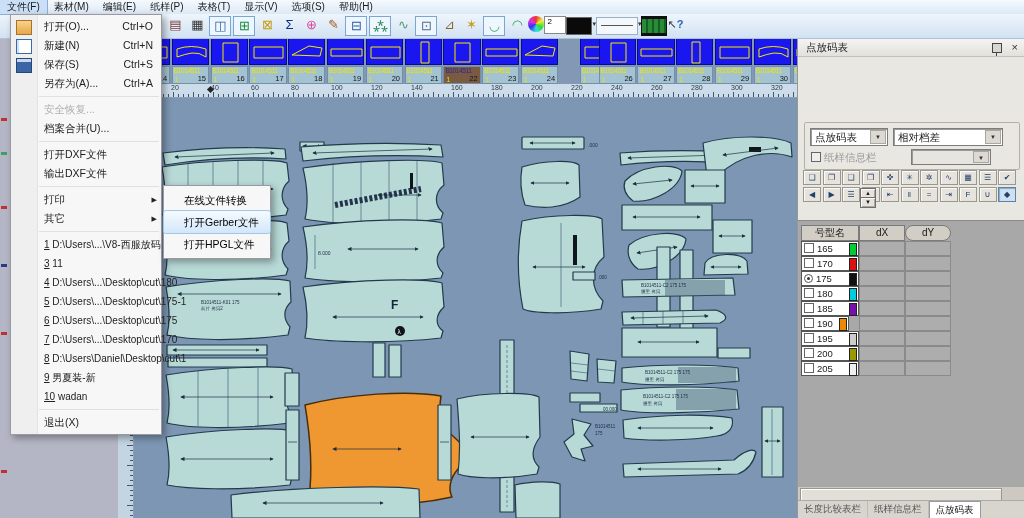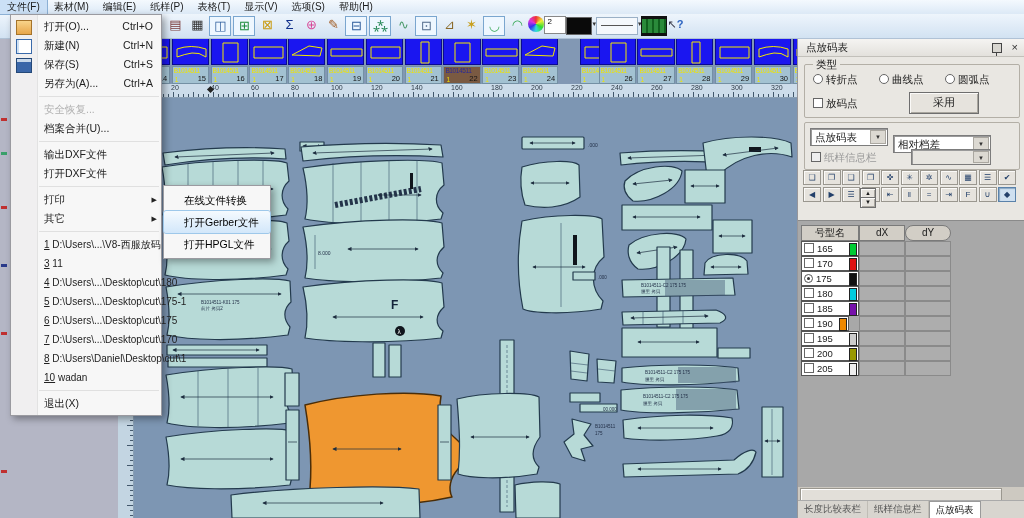--- a/index.html
+++ b/index.html
@@ -701,32 +701,24 @@
     <line class="arr" x1="130" y1="406" x2="250" y2="406" marker-start="url(#as)" marker-end="url(#ae)"></line>
     <path class="pp" d="M382,388 C398,384 420,384 427,387 L427,421 L383,421 Z"></path>
   </svg>
   </div>
 
   <div class="rpanel abs">
     <div class="rp-title"><span>点放码表</span></div>
     <span class="pin"></span>
     <span class="rp-x">×</span>
 
-    <div class="grp" style="left:6px;top:26px;width:214px;height:52px">
-      <span class="grp-lab">类型</span>
-      <span style="position:absolute;left:8px;top:8px"><span class="radio"></span><span>转折点</span></span>
-      <span style="position:absolute;left:74px;top:8px"><span class="radio"></span><span>曲线点</span></span>
-      <span style="position:absolute;left:140px;top:8px"><span class="radio"></span><span>圆弧点</span></span>
-      <span style="position:absolute;left:8px;top:32px"><span class="chk"></span><span>放码点</span></span>
-      <div class="btn" style="left:104px;top:27px;width:68px;height:20px;line-height:19px">采用</div>
-    </div>
 
     <div class="grp" style="left:6px;top:84px;width:214px;height:46px">
       <div class="dd" style="left:5px;top:5px;width:78px;height:18px"><span>点放码表</span><span class="car">▼</span></div>
-      <div class="dd" style="left:88px;top:12px;width:98px;height:18px"><span>相对档差</span><span class="car">▼</span></div>
+      <div class="dd" style="left:88px;top:5px;width:110px;height:18px"><span>相对档差</span><span class="car">▼</span></div>
       <span style="position:absolute;left:6px;top:28px;color:#9a9a9a"><span class="chk" style="background:#eee"></span><span>纸样信息栏</span></span>
       <div class="dd gray" style="left:106px;top:26px;width:80px;height:16px">
           <span class="car">▼</span>
         </div>
     </div>
 
     <div id="minirow1" style="position: absolute;">
         <div class="mini" style="left: 5px; top: 132px;">❏</div>
         <div class="mini" style="left: 24.5px; top: 132px;">❐</div>
         <div class="mini" style="left: 44px; top: 132px;">❑</div>
@@ -800,33 +792,34 @@
 
   <div class="menu abs" id="filemenu">
       <div class="mitem"><span class="mico ico-open"></span><span>打开(O)...</span><span class="sc">Ctrl+O</span></div>
       <div class="mitem"><span class="mico ico-new"></span><span>新建(N)</span><span class="sc">Ctrl+N</span></div>
       <div class="mitem"><span class="mico ico-save"></span><span>保存(S)</span><span class="sc">Ctrl+S</span></div>
       <div class="mitem"><span>另存为(A)...</span><span class="sc">Ctrl+A</span></div>
       <div class="msep"></div>
       <div class="mitem disabled"><span>安全恢复...</span></div>
       <div class="mitem"><span>档案合并(U)...</span></div>
       <div class="msep"></div>
+      <div class="mitem"><span>打开DXF文件</span></div>
       <div class="mitem"><span>输出DXF文件</span></div>
-      <div class="mitem"><span>打开DXF文件</span></div>
       <div class="msep"></div>
       <div class="mitem"><span>打印</span><span class="subarr">▶</span></div>
       <div class="mitem"><span>其它</span><span class="subarr">▶</span></div>
       <div class="msep"></div>
       <div class="mitem recent"><span><u>1</u> D:\Users\...\V8-西服放码</span></div>
       <div class="mitem recent"><span><u>3</u> 11</span></div>
       <div class="mitem recent"><span><u>4</u> D:\Users\...\Desktop\cut\180</span></div>
       <div class="mitem recent"><span><u>5</u> D:\Users\...\Desktop\cut\175-1</span></div>
       <div class="mitem recent"><span><u>6</u> D:\Users\...\Desktop\cut\175</span></div>
       <div class="mitem recent"><span><u>7</u> D:\Users\...\Desktop\cut\170</span></div>
       <div class="mitem recent"><span><u>8</u> D:\Users\Daniel\Desktop\cut\1</span></div>
+      <div class="mitem recent"><span><u>9</u> 男夏装-新</span></div>
       <div class="mitem recent"><span><u>10</u> wadan</span></div>
       <div class="msep"></div>
       <div class="mitem"><span>退出(X)</span></div>
     </div>
 
   <div class="submenu abs" id="submenu">
       <div class="smitem">在线文件转换</div>
       <div class="smitem hl">打开Gerber文件</div>
       <div class="smitem">打开HPGL文件</div>
     </div>

